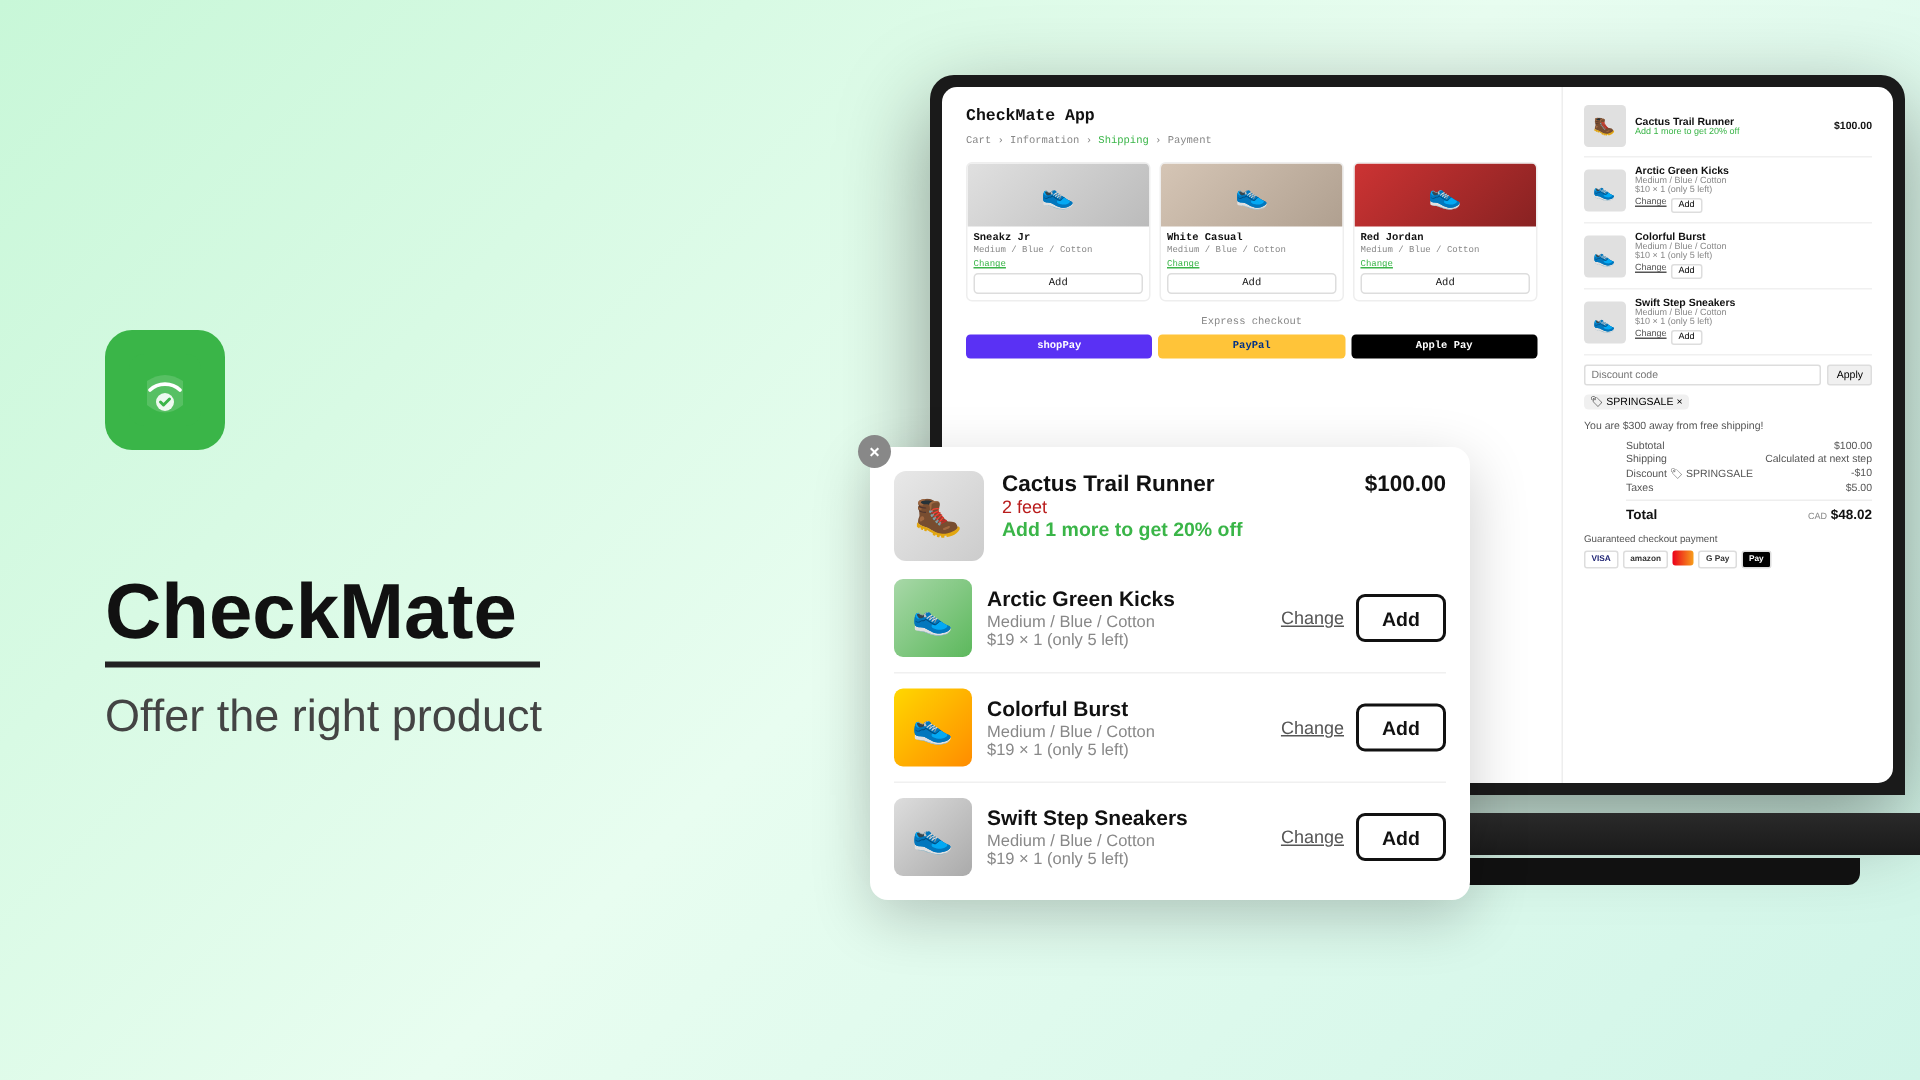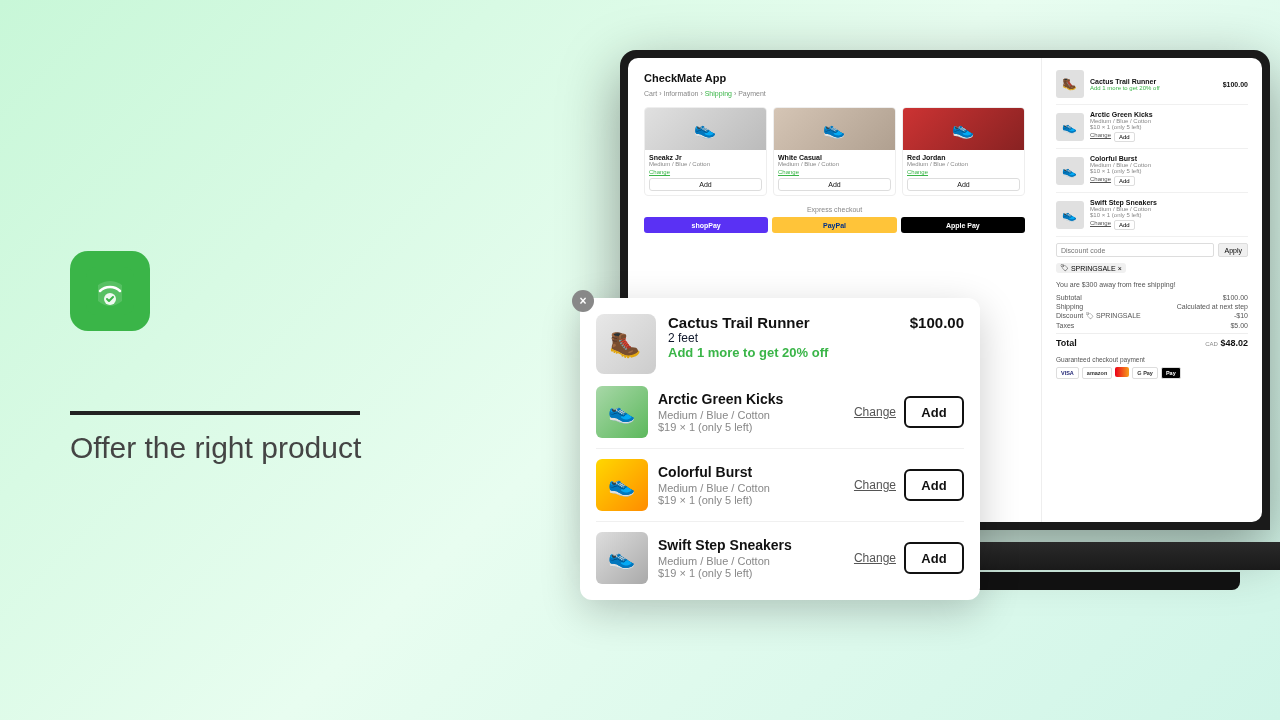--- a/index.html
+++ b/index.html
@@ -138,20 +138,21 @@
       display: flex;
       height: 100%;
       background: #fff;
     }
 
     .checkout-main {
       flex: 1;
       padding: 14px 16px;
       border-right: 1px solid #eee;
       font-size: 9px;
+      font-family: Liberation Mono, monospace;
     }
 
     .checkout-sidebar {
       width: 220px;
       padding: 12px 14px;
       font-size: 8px;
     }
 
     .checkout-app-title {
       font-size: 11px;
@@ -399,20 +400,21 @@
     }
 
     .shipping-notice {
       font-size: 7px;
       color: #555;
       margin: 4px 0;
     }
 
     .totals-section {
       margin-top: 6px;
+      margin-left: 28px;
     }
 
     .total-row {
       display: flex;
       justify-content: space-between;
       font-size: 7px;
       color: #555;
       margin-bottom: 2px;
     }
 
@@ -495,21 +497,21 @@
     }
 
     .float-product-name {
       font-size: 15px;
       font-weight: 700;
       color: #111;
     }
 
     .float-product-feet {
       font-size: 12px;
-      color: #0f172a;
+      color: #b91c1c;
     }
 
     .float-product-price {
       font-size: 15px;
       font-weight: 700;
       color: #111;
     }
 
     .float-upsell-msg {
       font-size: 13px;
@@ -618,20 +620,21 @@
       <svg viewBox="0 0 48 48" fill="none">
         <rect width="48" height="48" rx="10" fill="#3ab548"></rect>
         <path d="M12 18 Q24 10 36 18 L36 34 Q24 44 12 34 Z" fill="rgba(255,255,255,0.15)"></path>
         <path d="M14 24 Q18 20 24 20 Q30 20 34 24" stroke="white" stroke-width="2.5" fill="none" stroke-linecap="round"></path>
         <circle cx="24" cy="32" r="6" fill="white" opacity="0.9"></circle>
         <path d="M21 32 L23 34 L27 30" stroke="#3ab548" stroke-width="2" stroke-linecap="round" stroke-linejoin="round" fill="none"></path>
       </svg>
     </div>
 
     <div>
+      <div class="brand-title">CheckMate</div>
       <div class="underline-bar"></div>
       <div class="tagline">
         <span>Offer the right product</span><br>
       </div>
     </div>
   </div>
 
   <div class="right-panel">
     <div class="laptop-wrapper">
       <div class="laptop-screen">

